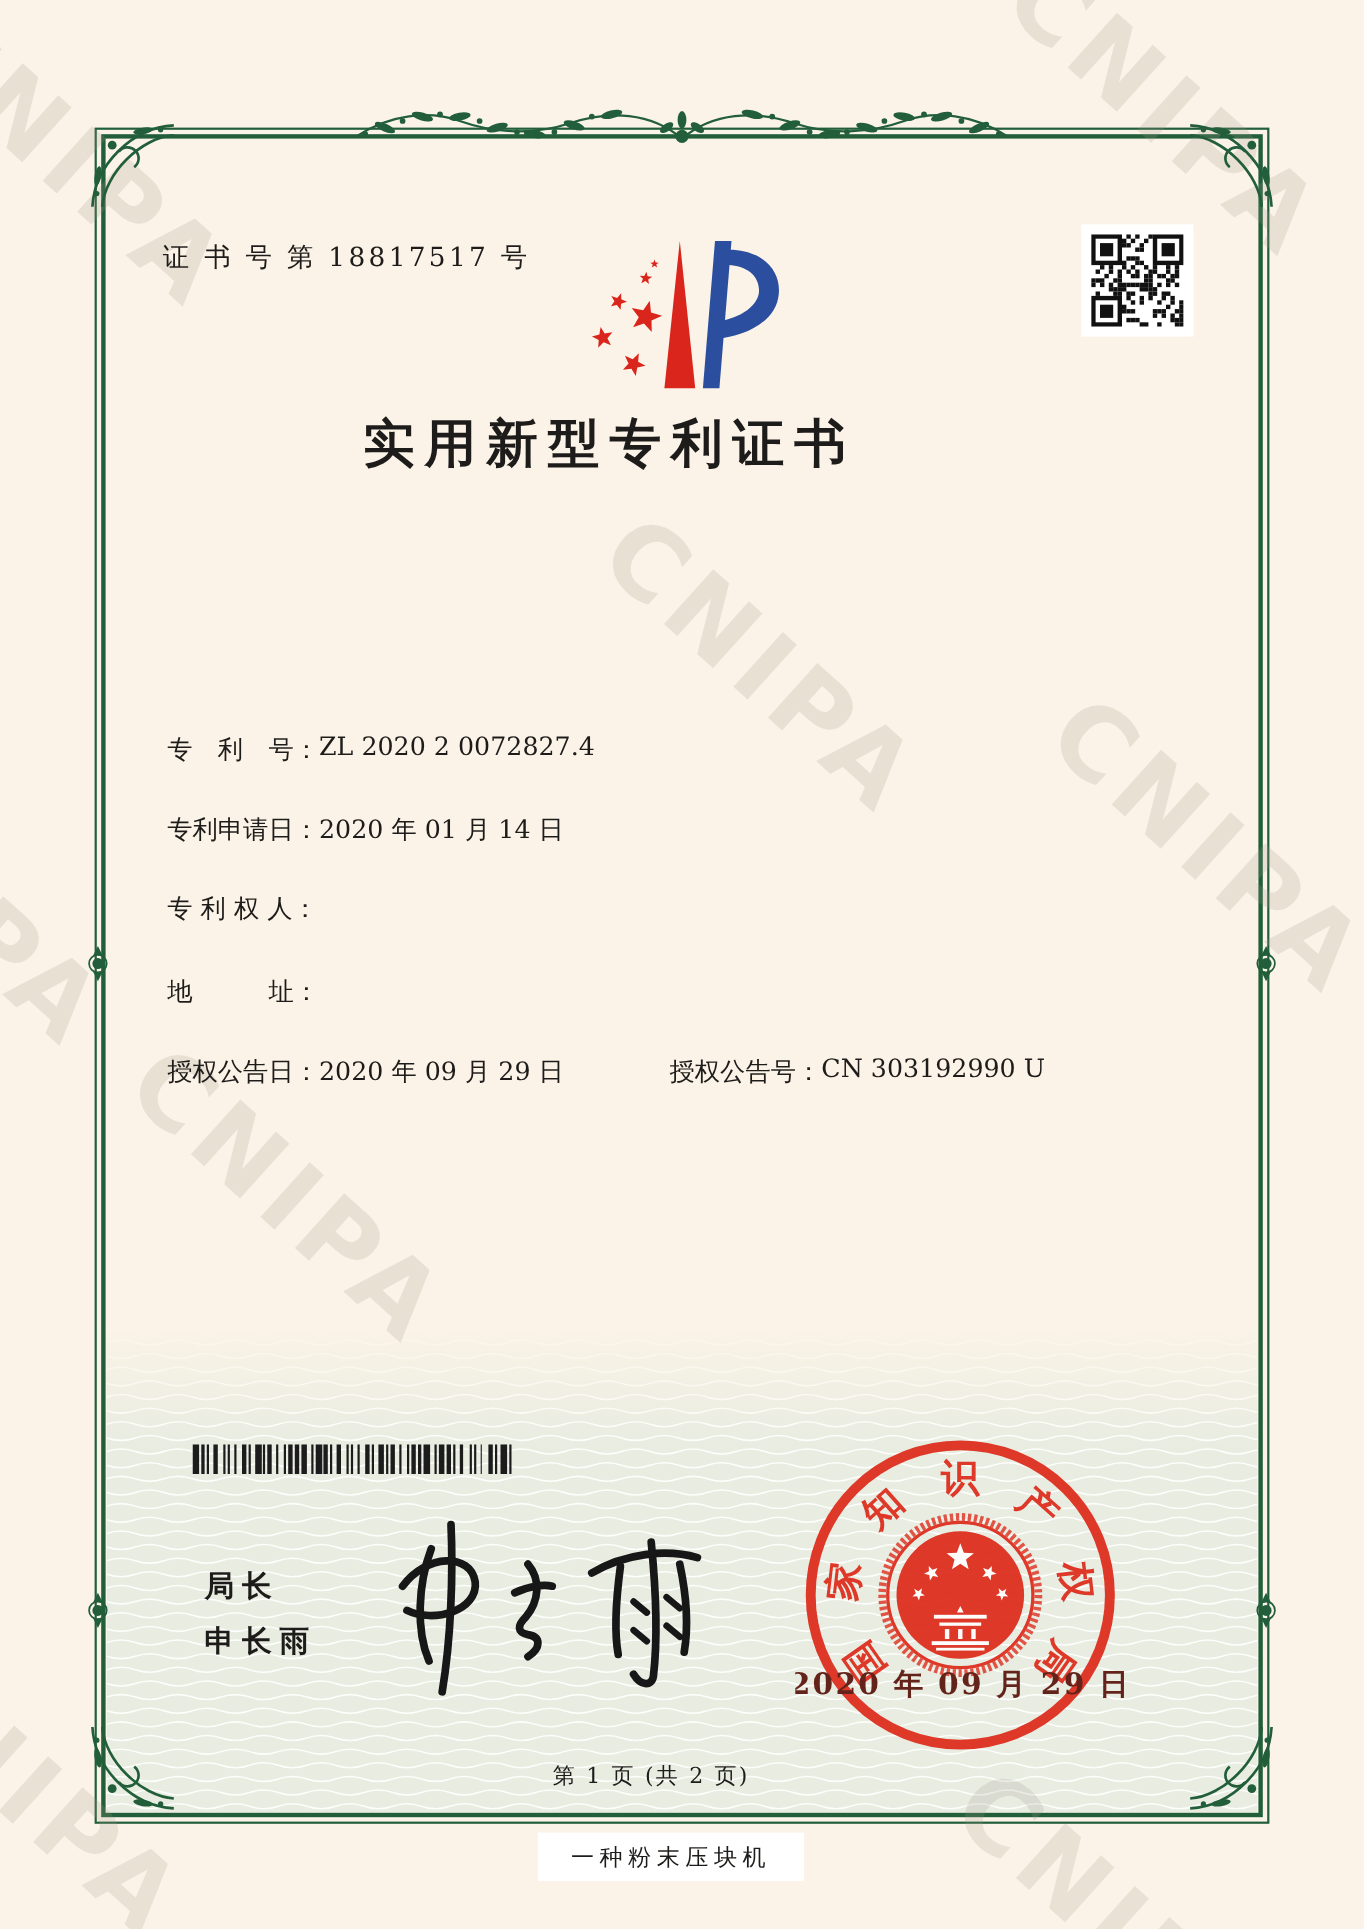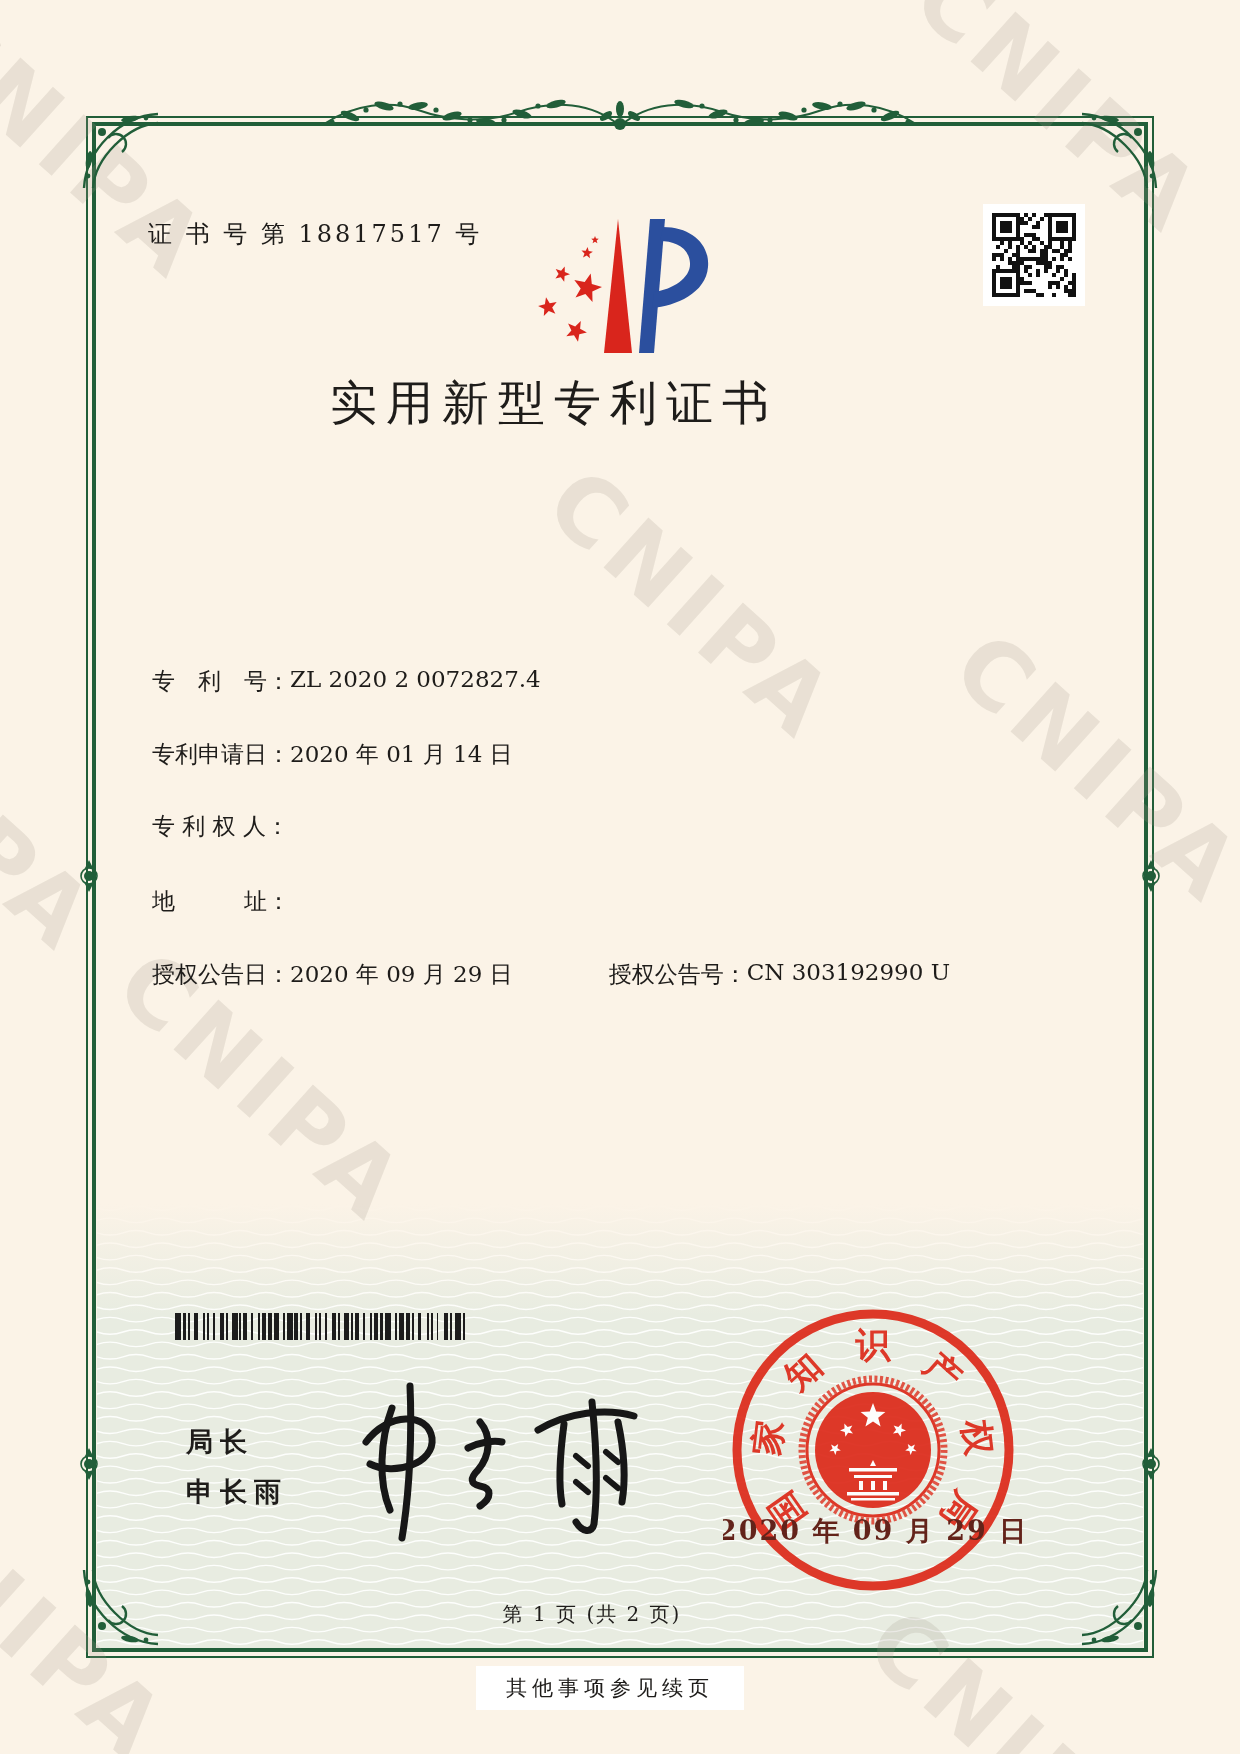--- a/index.html
+++ b/index.html
@@ -20,21 +20,21 @@
   .sideorn{position:absolute;width:24px;height:40px;z-index:3}
 
   
   #waves{position:absolute;left:97px;top:1204px;width:1046px;height:444px;z-index:0}
   .fade{position:absolute;left:97px;top:1204px;width:1046px;height:112px;z-index:0;
         background:linear-gradient(#fbf3e7 0%,rgba(251,243,231,0) 100%)}
 
   .ct{position:absolute;z-index:3}
 
   .certno{left:148px;top:218px;font-size:24px;letter-spacing:3px}
-  .title{left:0;top:372px;width:1108px;text-align:center;font-size:47px;font-weight:normal;letter-spacing:9px}
+  .title{left:0;top:372px;width:1108px;text-align:center;font-size:47px;font-weight:bold;letter-spacing:9px}
 
   .qrbox{left:983px;top:204px;width:102px;height:102px;background:#fff}
   #qr{position:absolute;left:9px;top:9px;width:84px;height:84px}
 
   .row{left:152px;width:950px;font-size:23px;display:flex;align-items:flex-start}
   .lbl{flex:none;white-space:nowrap}
   .val{white-space:nowrap}
   .addr-lines{line-height:37px}
 
   .paras{left:150px;top:1016px;width:942px;font-size:21.5px;line-height:39px;text-align:justify}
@@ -434,16 +434,16 @@
         <rect x="124" y="192" width="52" height="3.5"></rect>
         <rect x="128" y="198" width="44" height="2.5"></rect>
         <polygon points="150,160 153,166 147,166"></polygon>
       </g>
     </g>
     <text class="seal-date" x="150" y="240">2020 年 09 月 29 日</text>
   </svg>
 
   <div class="ct footerpg">第 1 页 (共 2 页)</div>
   <div class="ct bottomnote">
-    <span>其他事项参见续页</span>
+    <span>一种粉末压块机</span>
   </div>
 
 </div>
 
 </body></html>

